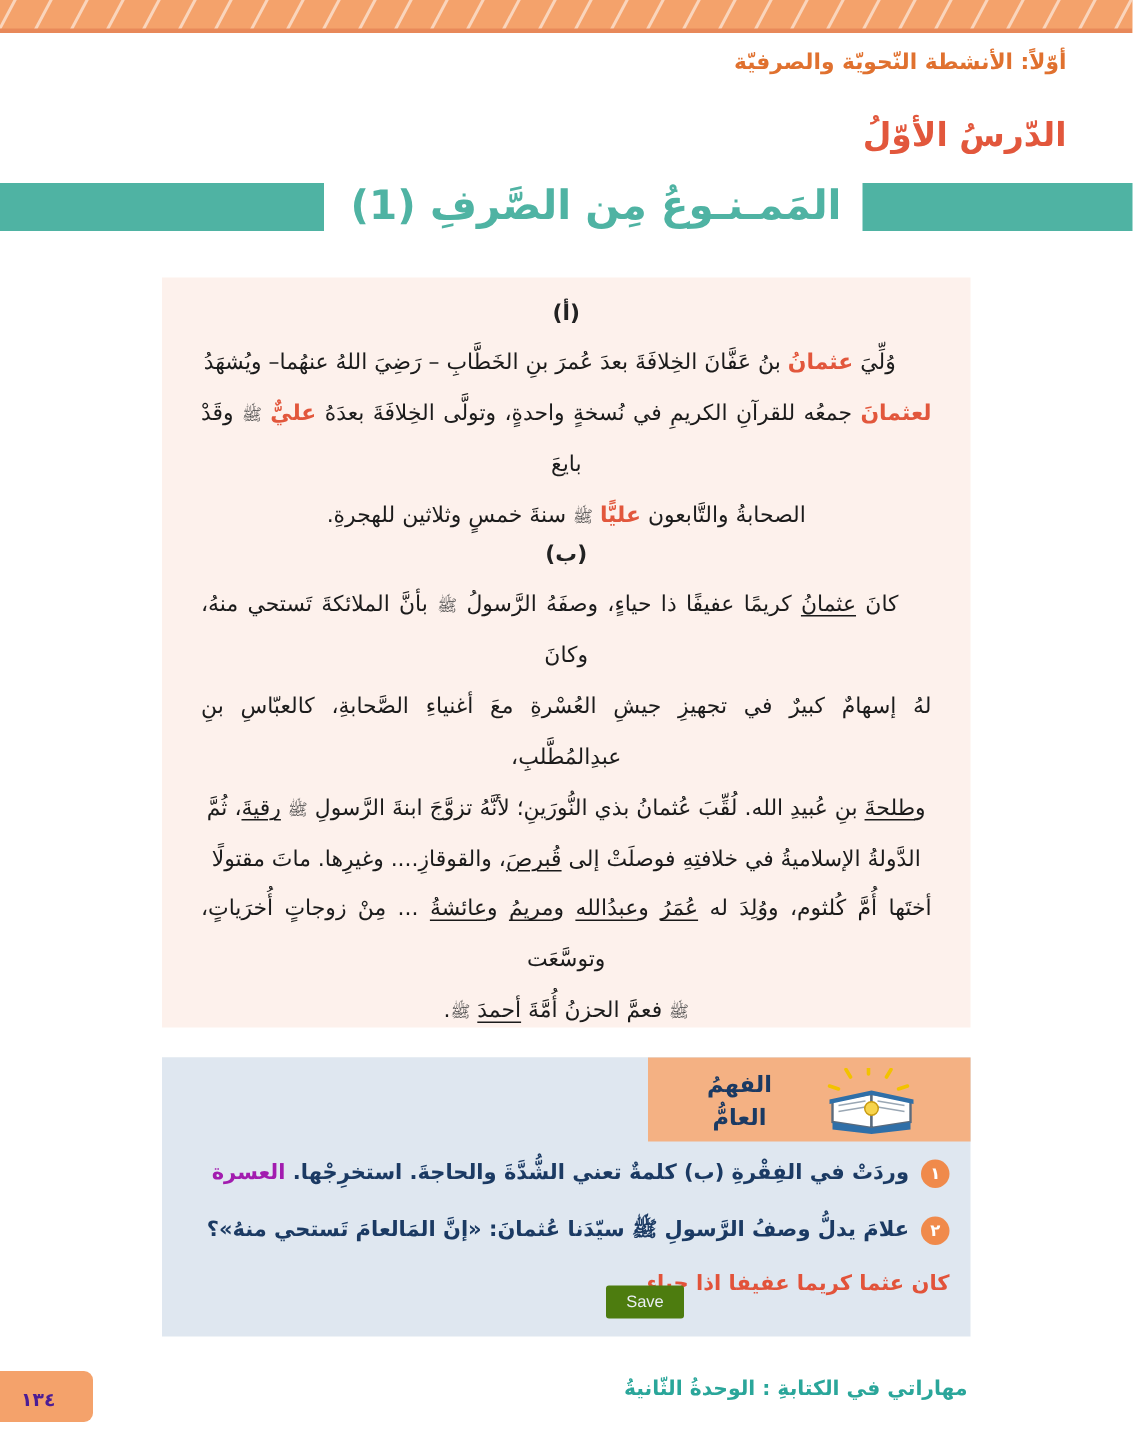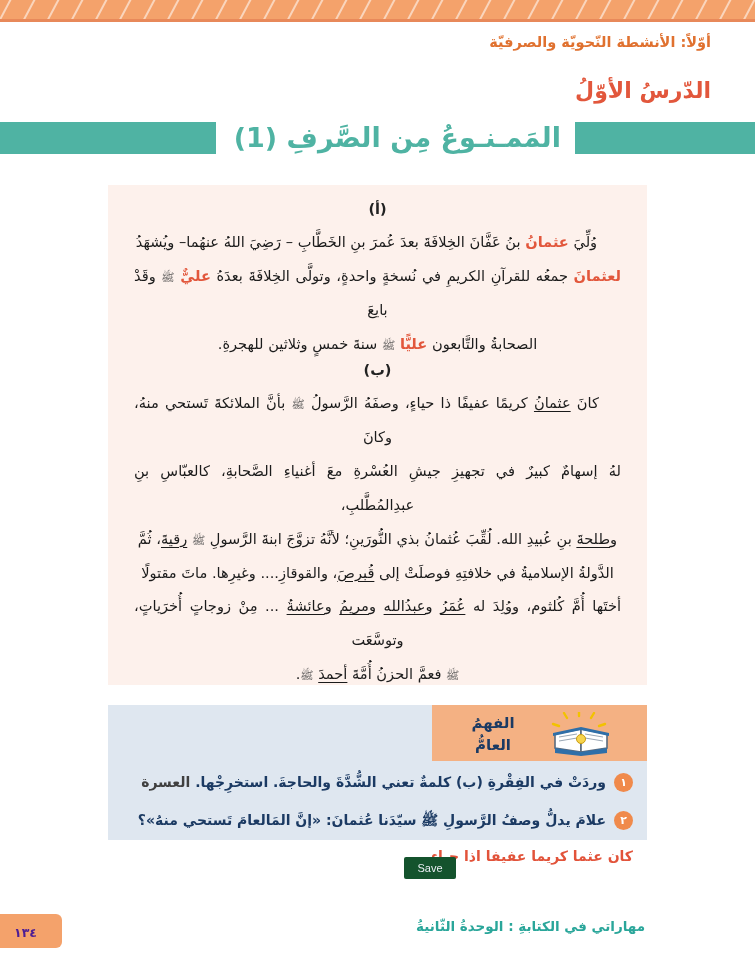--- a/index.html
+++ b/index.html
@@ -126,21 +126,21 @@
     color: #222;
     margin-top: 10px;
   }
 
   
   .comp-wrap {
     position: absolute;
     top: 705px;
     right: 108px;
     left: 108px;
-    height: 135px;
+    height: 186px;
     background: #dfe7f0;
   }
   .comp-head {
     position: absolute;
     top: 0;
     right: 0;
     left: 0;
     height: 56px;
     background: #dfe7f0;
   }
@@ -194,38 +194,38 @@
   }
   .q-text {
     font-size: 14px;
     font-weight: bold;
     color: #1b3a63;
     line-height: 1.7;
     flex: 1 1 auto;
     text-align: right;
     padding-left: 6px;
   }
-  .ans-red { color: #404040; }
+  .ans-red { color: #a21caf; }
   .ans-line {
     position: absolute;
     top: 143px;
     right: 14px;
     left: 14px;
     text-align: right;
     font-size: 14px;
     font-weight: bold;
     color: #e2533a;
   }
   .save-btn {
     position: absolute;
     top: 152px;
     left: 296px;
     width: 52px;
     height: 22px;
-    background: #14532d;
+    background: #4d7c0f;
     color: #e9eef3;
     font-size: 11px;
     border: none;
     border-radius: 2px;
     font-family: "Liberation Sans", sans-serif;
   }
 
   
   .footer-text {
     position: absolute;

